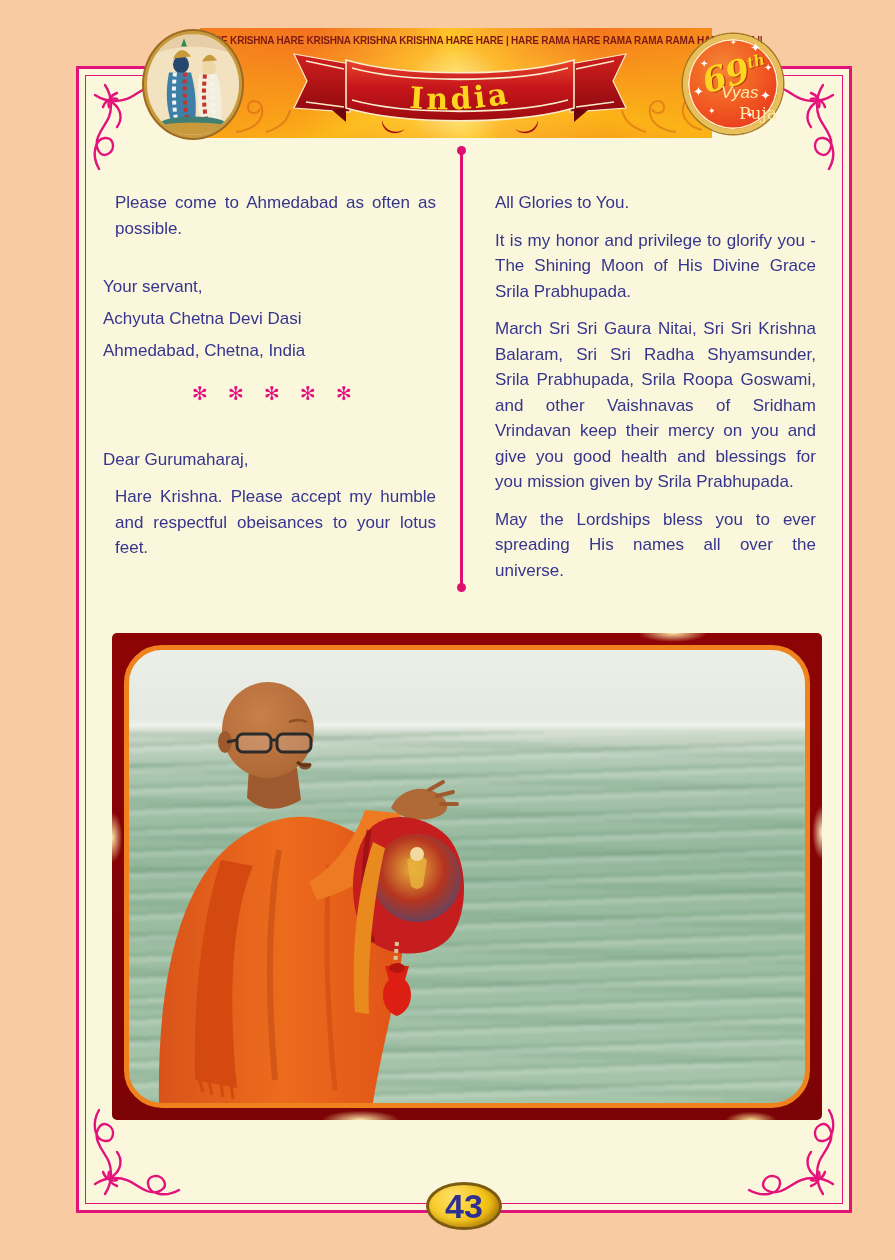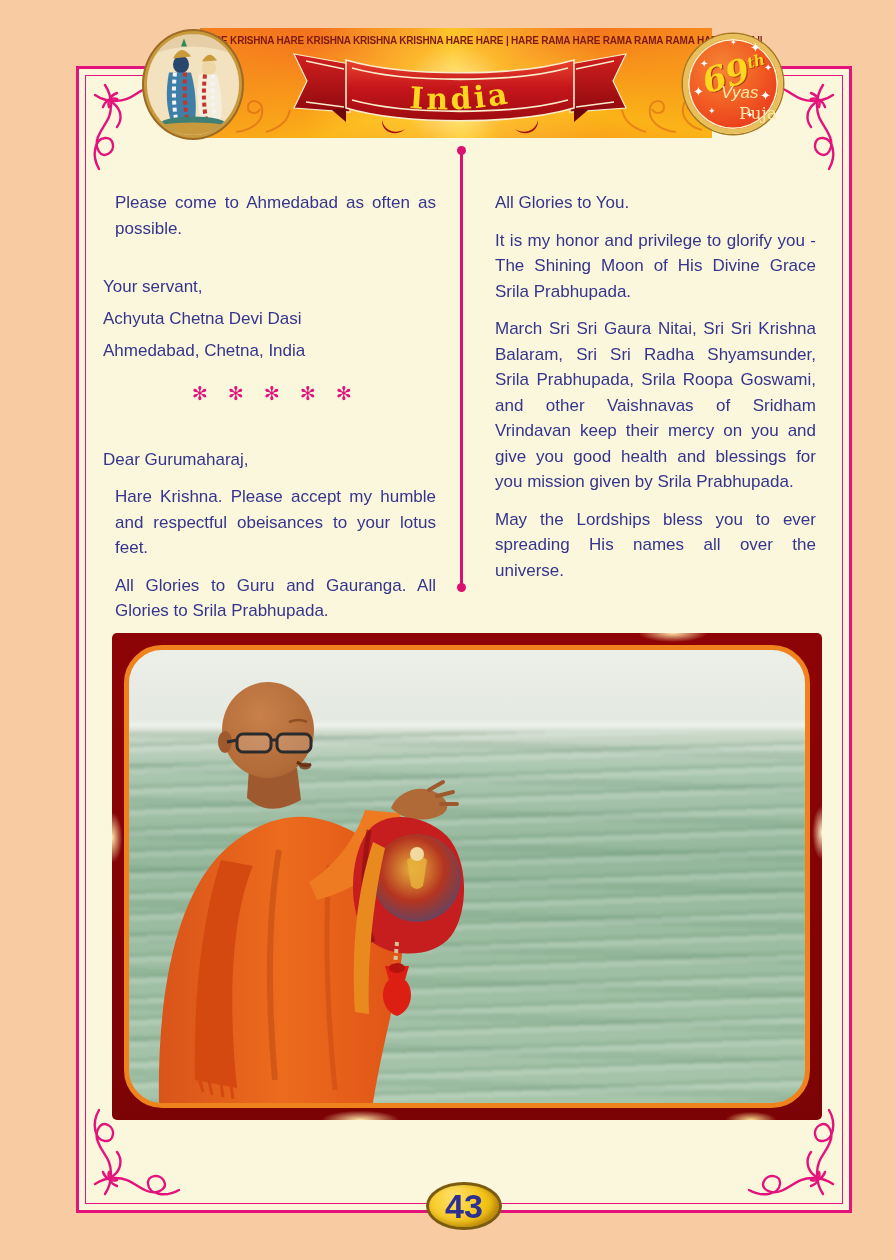--- a/index.html
+++ b/index.html
@@ -280,21 +280,20 @@
   <div class="col col-left">
     <p>Please come to Ahmedabad as often as possible.</p>
     <div class="signoff">
       <div>Your servant,</div>
       <div>Achyuta Chetna Devi Dasi</div>
       <div>Ahmedabad, Chetna, India</div>
     </div>
     <div class="separator">✻ ✻ ✻ ✻ ✻</div>
     <div class="salutation">Dear Gurumaharaj,</div>
     <p class="mt22">Hare Krishna. Please accept my humble and respectful obeisances to your lotus feet.</p>
-    <p>All Glories to Guru and Gauranga. All Glories to Srila Prabhupada.</p>
   </div>
 
   <div class="col col-right">
     <p>All Glories to You.</p>
     <p class="mt24">It is my honor and privilege to glorify you - The Shining Moon of His Divine Grace Srila Prabhupada.</p>
     <p class="mt26">March Sri Sri Gaura Nitai, Sri Sri Krishna Balaram, Sri Sri Radha Shyamsunder, Srila Prabhupada, Srila Roopa Goswami, and other Vaishnavas of Sridham Vrindavan keep their mercy on you and give you good health and blessings for you mission given by Srila Prabhupada.</p>
     <p class="mt16">May the Lordships bless you to ever spreading His names all over the universe.</p>
   </div>
 
   <div class="photo-frame">

